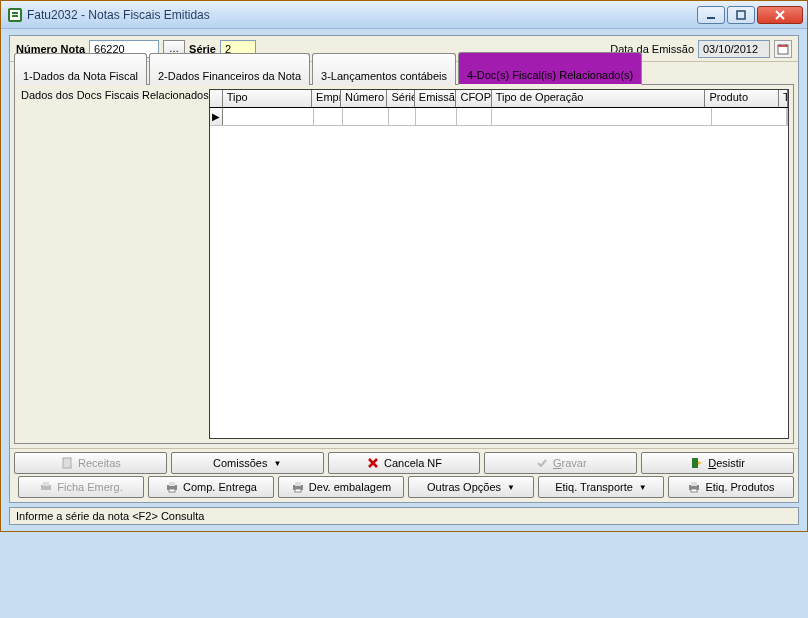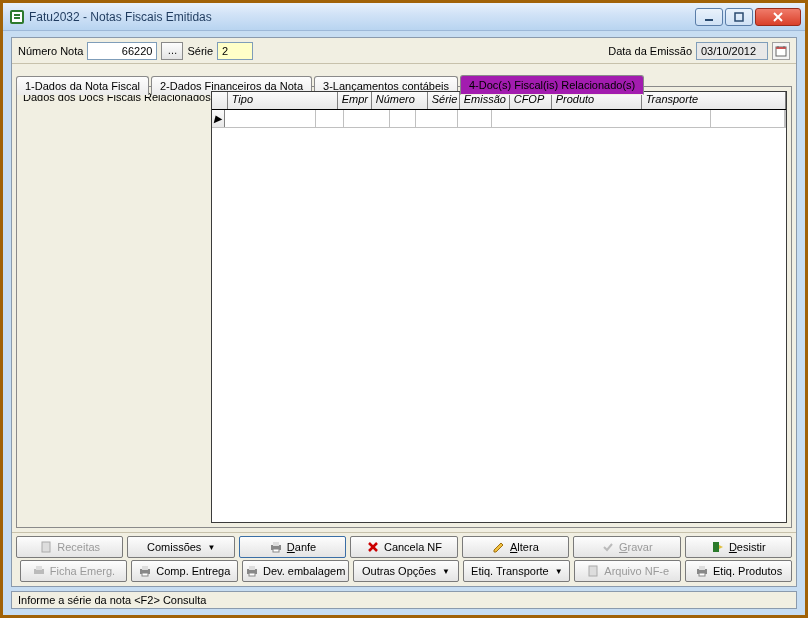--- a/index.html
+++ b/index.html
@@ -8,23 +8,23 @@
     padding: 0;
     font-family: Tahoma, Arial, sans-serif;
     font-size: 11px;
     background: #c7ddf2;
     width: 808px;
     height: 618px;
     overflow: hidden;
   }
   .window {
     width: 808px;
-    height: 618px;
+    height: 532px;
     background: #c7ddf2;
-    border: 3px solid #a16207;
+    border: 1px solid #a16207;
     position: relative;
   }
   .titlebar {
     height: 28px;
     background: linear-gradient(to bottom, #e8f1fb 0%, #d2e3f7 40%, #b8d4f0 100%);
     display: flex;
     align-items: center;
     padding: 0 4px 0 6px;
     border-bottom: 1px solid #9db8d8;
   }
@@ -52,21 +52,21 @@
   .client {
     position:absolute; left:8px; right:8px; top:34px; bottom:28px;
     background:#f1efe2;
     border:1px solid #8a9aad;
     display:flex; flex-direction:column;
   }
   .topfields {
     height:26px; display:flex; align-items:center; padding:2px 6px; gap:4px;
     border-bottom:1px solid #c7c1ab;
   }
-  .lbl { font-weight:normal; }
+  .lbl { font-weight:bold; }
   .txt {
     height:18px; border:1px solid #7f9db9; background:#fff;
     font-size:11px; padding:1px 4px;
   }
   .txt.yellow { background:#ffffc8; }
   .txt.ro { background:#e8e8e8; }
   .btn-dots {
     width:22px; height:18px; border:1px solid #8a8a8a;
     background:linear-gradient(#fdfdfd,#e4e4e4); font-size:10px;
     display:flex;align-items:center;justify-content:center;cursor:pointer;
@@ -74,39 +74,38 @@
   .spacer { flex:1; }
   .cal-icon {
     width:18px;height:18px; border:1px solid #a0a0a0; background:#f4f4f4;
     display:flex;align-items:center;justify-content:center; cursor:pointer;
   }
   .tabs {
     display:flex; height:22px; padding:0 4px; align-items:flex-end;
   }
   .tab {
     border:1px solid #8a8a8a; border-bottom:none;
-    padding:3px 8px 3px 8px; margin-right:2px;
+    padding:16px 8px 3px 8px; margin-right:2px;
     background:linear-gradient(#fdfdfd,#ececec);
     border-top-left-radius:3px; border-top-right-radius:3px;
-    font-size:11px; cursor:pointer; position:relative; top:9px;
+    font-size:11px; cursor:pointer; position:relative; top:1px;
   }
   .tab.active {
     background:#a21caf; border-bottom:1px solid #f1efe2;
     z-index:2;
   }
   .panel {
     flex:1; border:1px solid #8a8a8a; margin:0 4px 4px 4px;
     background:#f1efe2; display:flex; flex-direction:row;
     padding:4px;
   }
   .group-label { font-size:11px; padding:0 0 2px 2px; }
   .grid {
     flex:1; border:1px solid #3b3b3b; background:#fff; position:relative;
     overflow:hidden;
-    font-style:italic;
   }
   .grid-header {
     display:flex; height:18px; background:linear-gradient(#fbfbfb,#e8e8e8);
     border-bottom:1px solid #000;
   }
   .gh {
     border-right:1px solid #808080; padding:1px 4px; font-size:11px;
     overflow:hidden; white-space:nowrap;
   }
   .grid-row {
@@ -177,21 +176,21 @@
             <line x1="10" y1="2" x2="2" y2="10" stroke="#fff" stroke-width="2"></line>
           </svg>
         </div>
     </div>
   </div>
 
   <div class="client">
 
     <div class="topfields">
       <span class="lbl">Número Nota</span>
-      <input class="txt" style="width: 70px; text-align: right;" value="66220">
+      <input class="txt" style="width: 70px; " value="66220">
       <div class="btn-dots">…</div>
       <span class="lbl">Série</span>
       <input class="txt yellow" style="width: 36px;" value="2">
       <span class="spacer"></span>
       <span>Data da Emissão</span>
       <input class="txt ro" style="width: 72px;" readonly="" value="03/10/2012">
       <div class="cal-icon">
         <svg width="12" height="12">
             <rect x="1" y="2" width="10" height="9" fill="#fff" stroke="#666"></rect>
             <rect x="1" y="2" width="10" height="2" fill="#c55"></rect>
@@ -212,20 +211,21 @@
       <div class="group-label">Dados dos Docs Fiscais Relacionados</div>
       <div class="grid">
         <div class="grid-header">
           <div class="row-indicator"></div>
           <div class="gh" style="width:110px">Tipo</div>
           <div class="gh" style="width:34px">Empr</div>
           <div class="gh" style="width:56px">Número</div>
           <div class="gh" style="width:32px">Série</div>
           <div class="gh" style="width:50px">Emissão</div>
           <div class="gh" style="width:42px">CFOP</div>
+          <div class="gh" style="width:266px">Tipo de Operação</div>
           <div class="gh" style="width:90px">Produto</div>
           <div class="gh" style="flex:1">Transporte</div>
         </div>
         <div class="grid-row">
           <div class="row-indicator">▶</div>
           <div class="gc" style="width:110px"></div>
           <div class="gc" style="width:34px"></div>
           <div class="gc" style="width:56px"></div>
           <div class="gc" style="width:32px"></div>
           <div class="gc" style="width:50px"></div>
@@ -243,120 +243,94 @@
             <svg width="12" height="12">
               <rect x="2" y="1" width="8" height="10" fill="#ddd" stroke="#aaa"></rect>
             </svg>
           </span>
         <span>Receitas</span>
       </div>
       <div class="btn">
         <span>Comissões</span>
           <span class="dd-arrow">▼</span>
       </div>
-      <div class="btn" style="border-color:#3a6ea5">
+      <div class="btn">
+        <span class="ico">
+            <svg width="12" height="12">
+              <line x1="2" y1="2" x2="10" y2="10" stroke="#c00" stroke-width="2.5"></line>
+              <line x1="10" y1="2" x2="2" y2="10" stroke="#c00" stroke-width="2.5"></line>
+            </svg>
+          </span>
+        <span>Cancela NF</span>
+      </div>
+      <div class="btn disabled">
+        <span class="ico">
+            <svg width="12" height="12">
+              <polyline points="2,6 5,9 10,3" fill="none" stroke="#bbb" stroke-width="2"></polyline>
+            </svg>
+          </span>
+        <span><span class="u">G</span><span>ravar</span></span>
+      </div>
+      <div class="btn">
+        <span class="ico">
+            <svg width="12" height="12">
+              <rect x="1" y="1" width="6" height="10" fill="#2a7a2a"></rect>
+              <polygon points="7,4 11,6 7,8" fill="#e0c040"></polygon>
+            </svg>
+          </span>
+        <span><span class="u">D</span><span>esistir</span></span>
+      </div>
+    </div>
+
+    <div class="btnbar2">
+      <div class="btn disabled">
+        <span class="ico">
+            <svg width="14" height="12">
+              <rect x="2" y="4" width="10" height="5" fill="#bbb"></rect>
+              <rect x="4" y="1" width="6" height="4" fill="#ddd"></rect>
+            </svg>
+          </span>
+        <span>Ficha Emerg.</span>
+      </div>
+      <div class="btn">
         <span class="ico">
             <svg width="14" height="12">
               <rect x="2" y="4" width="10" height="5" fill="#888"></rect>
               <rect x="4" y="1" width="6" height="4" fill="#ddd"></rect>
               <rect x="4" y="8" width="6" height="3" fill="#fff" stroke="#888"></rect>
             </svg>
           </span>
-        <span><span class="u">D</span><span>anfe</span></span>
-      </div>
-      <div class="btn">
-        <span class="ico">
-            <svg width="12" height="12">
-              <line x1="2" y1="2" x2="10" y2="10" stroke="#c00" stroke-width="2.5"></line>
-              <line x1="10" y1="2" x2="2" y2="10" stroke="#c00" stroke-width="2.5"></line>
-            </svg>
-          </span>
-        <span>Cancela NF</span>
-      </div>
-      <div class="btn">
-        <span class="ico">
-            <svg width="12" height="12">
-              <polygon points="1,11 3,11 10,4 8,2 1,9" fill="#f0c040" stroke="#a07010"></polygon>
-            </svg>
-          </span>
-        <span><span class="u">A</span><span>ltera</span></span>
-      </div>
-      <div class="btn disabled">
-        <span class="ico">
-            <svg width="12" height="12">
-              <polyline points="2,6 5,9 10,3" fill="none" stroke="#bbb" stroke-width="2"></polyline>
-            </svg>
-          </span>
-        <span><span class="u">G</span><span>ravar</span></span>
-      </div>
-      <div class="btn">
-        <span class="ico">
-            <svg width="12" height="12">
-              <rect x="1" y="1" width="6" height="10" fill="#2a7a2a"></rect>
-              <polygon points="7,4 11,6 7,8" fill="#e0c040"></polygon>
-            </svg>
-          </span>
-        <span><span class="u">D</span><span>esistir</span></span>
-      </div>
-    </div>
-
-    <div class="btnbar2">
-      <div class="btn disabled">
-        <span class="ico">
-            <svg width="14" height="12">
-              <rect x="2" y="4" width="10" height="5" fill="#bbb"></rect>
-              <rect x="4" y="1" width="6" height="4" fill="#ddd"></rect>
-            </svg>
-          </span>
-        <span>Ficha Emerg.</span>
+        <span>Comp. Entrega</span>
       </div>
       <div class="btn">
         <span class="ico">
             <svg width="14" height="12">
               <rect x="2" y="4" width="10" height="5" fill="#888"></rect>
               <rect x="4" y="1" width="6" height="4" fill="#ddd"></rect>
               <rect x="4" y="8" width="6" height="3" fill="#fff" stroke="#888"></rect>
             </svg>
           </span>
-        <span>Comp. Entrega</span>
+        <span>Dev. embalagem</span>
+      </div>
+      <div class="btn">
+        <span>Outras Opções</span>
+          <span class="dd-arrow">▼</span>
+      </div>
+      <div class="btn">
+        <span>Etiq. Transporte</span>
+          <span class="dd-arrow">▼</span>
       </div>
       <div class="btn">
         <span class="ico">
             <svg width="14" height="12">
               <rect x="2" y="4" width="10" height="5" fill="#888"></rect>
               <rect x="4" y="1" width="6" height="4" fill="#ddd"></rect>
               <rect x="4" y="8" width="6" height="3" fill="#fff" stroke="#888"></rect>
             </svg>
           </span>
-        <span>Dev. embalagem</span>
-      </div>
-      <div class="btn">
-        <span>Outras Opções</span>
-          <span class="dd-arrow">▼</span>
-      </div>
-      <div class="btn">
-        <span>Etiq. Transporte</span>
-          <span class="dd-arrow">▼</span>
-      </div>
-      <div class="btn disabled">
-        <span class="ico">
-            <svg width="12" height="12">
-              <rect x="2" y="1" width="8" height="10" fill="#ddd" stroke="#aaa"></rect>
-            </svg>
-          </span>
-        <span>Arquivo NF-e</span>
-      </div>
-      <div class="btn">
-        <span class="ico">
-            <svg width="14" height="12">
-              <rect x="2" y="4" width="10" height="5" fill="#888"></rect>
-              <rect x="4" y="1" width="6" height="4" fill="#ddd"></rect>
-              <rect x="4" y="8" width="6" height="3" fill="#fff" stroke="#888"></rect>
-            </svg>
-          </span>
         <span>Etiq. Produtos</span>
       </div>
     </div>
 
   </div>
 
   <div class="statusbar">
     <span>Informe a série da nota &lt;F2&gt; Consulta</span>
   </div>
 

